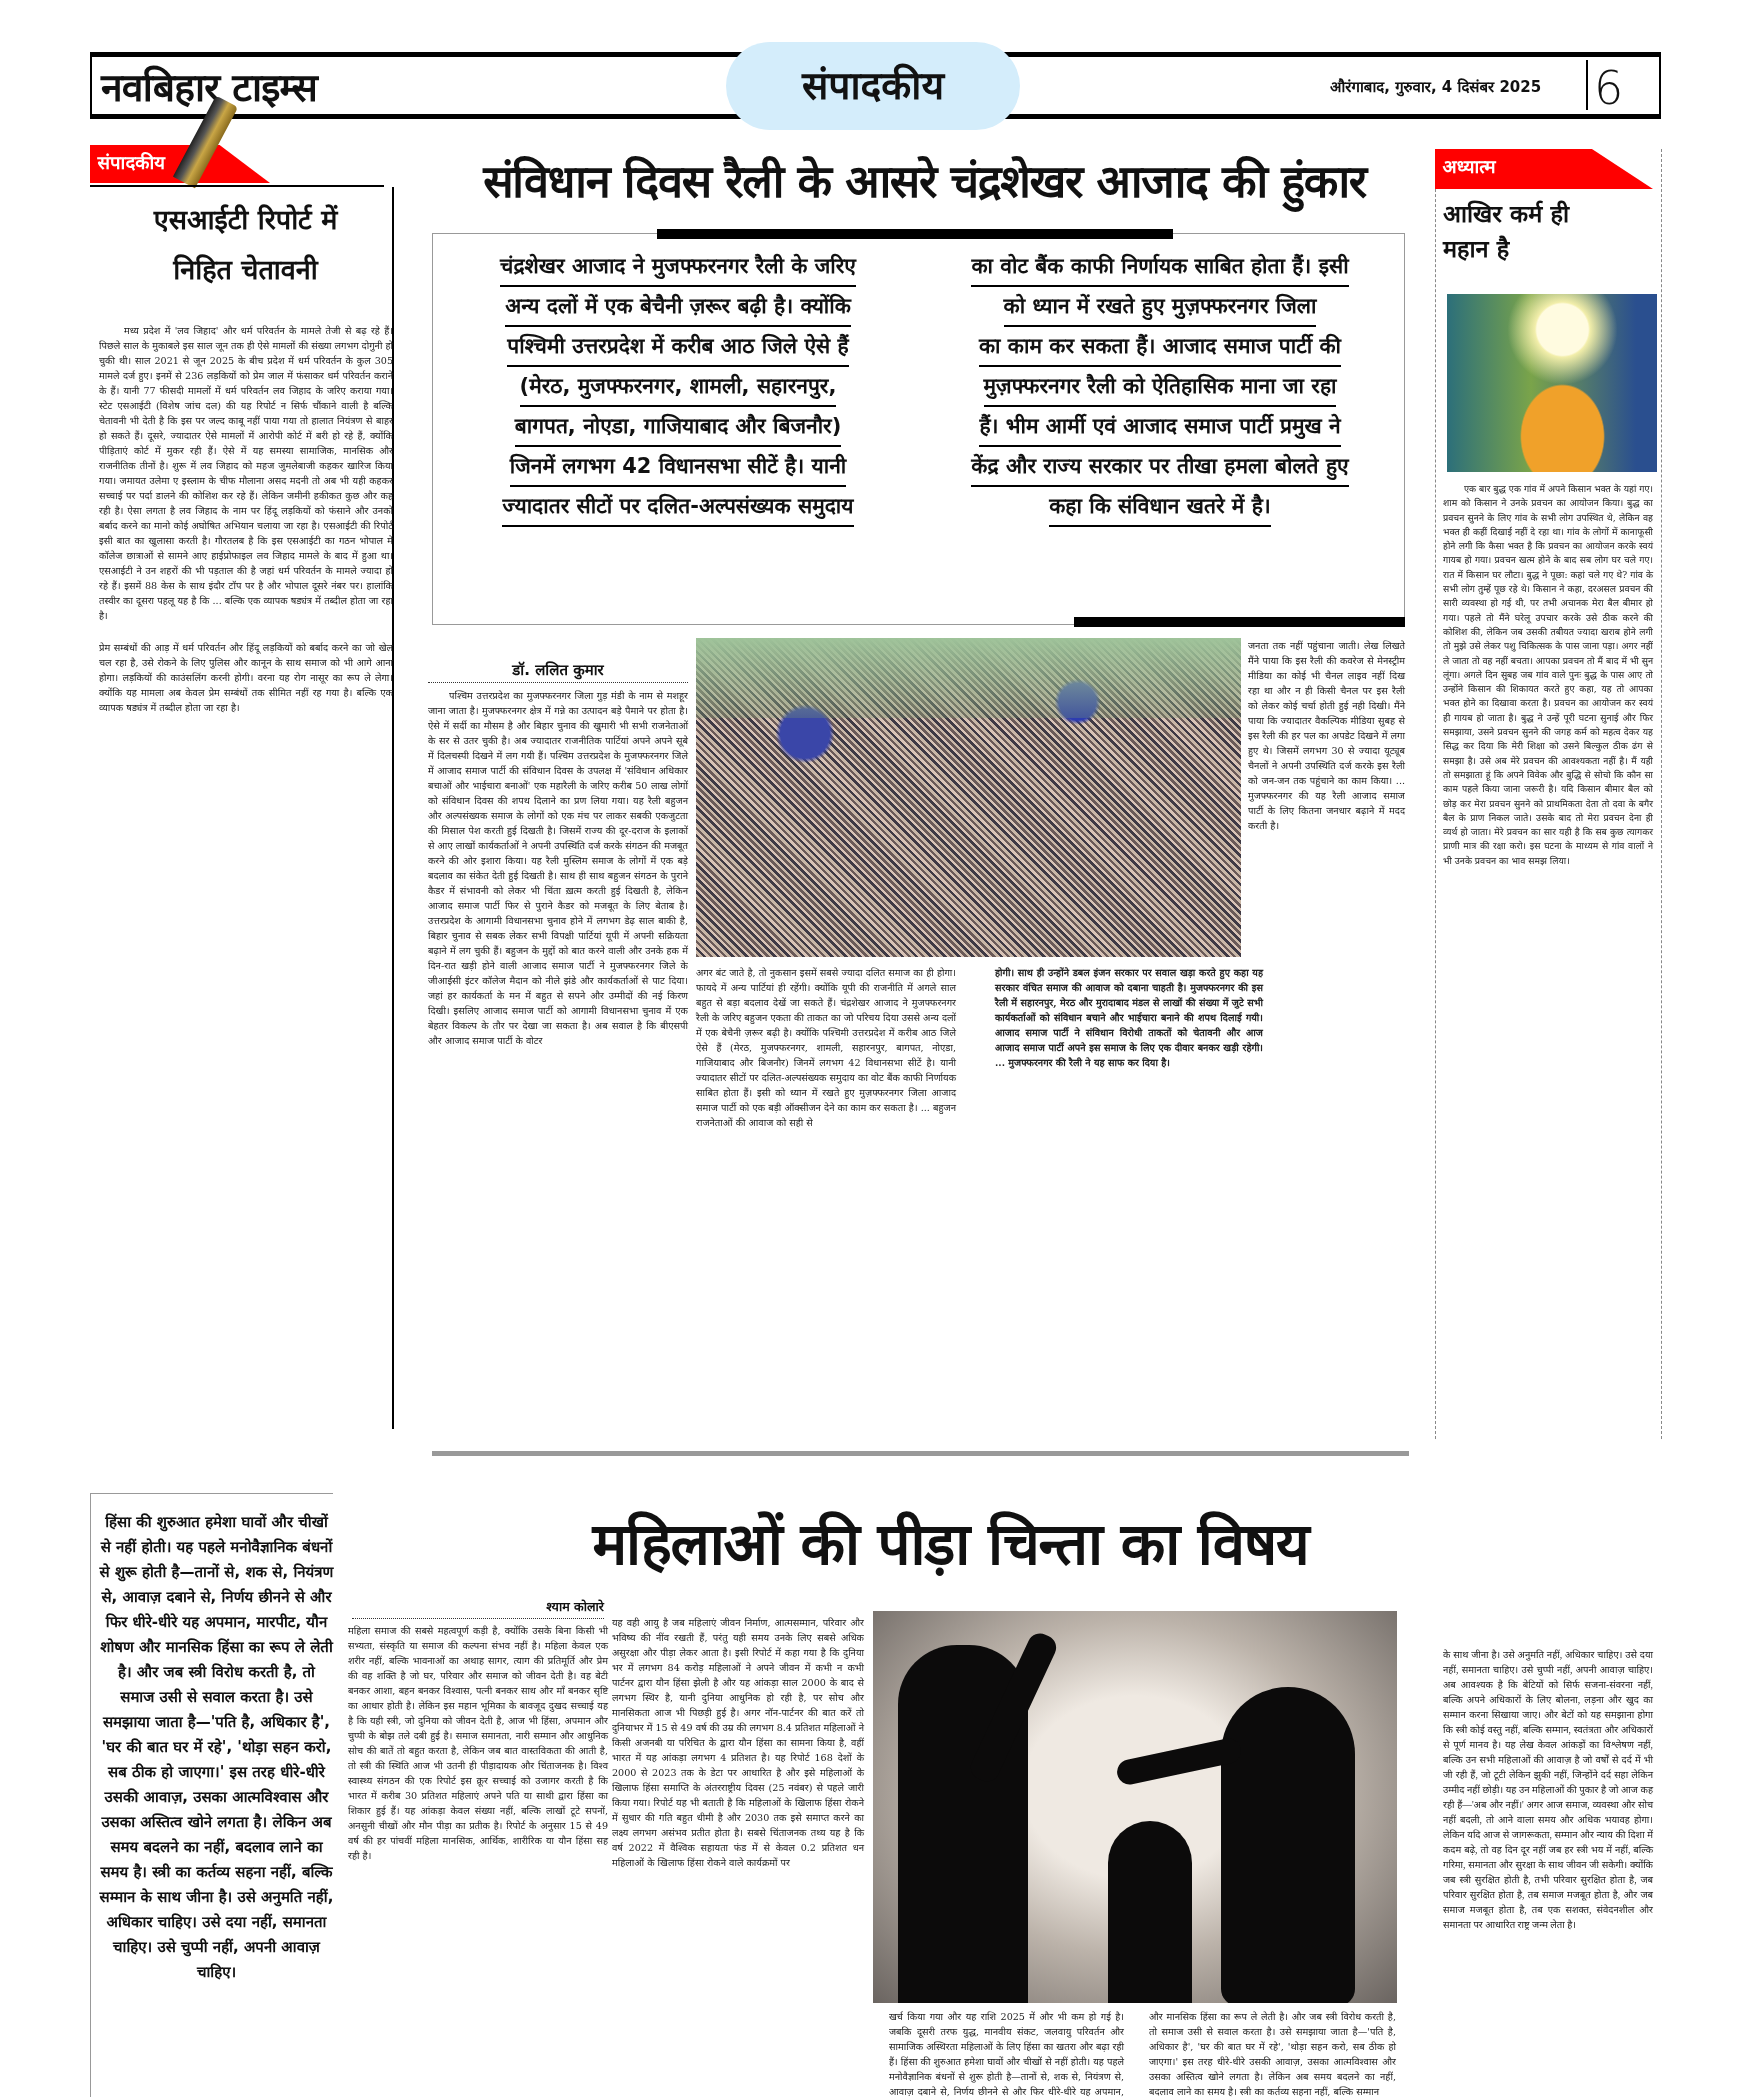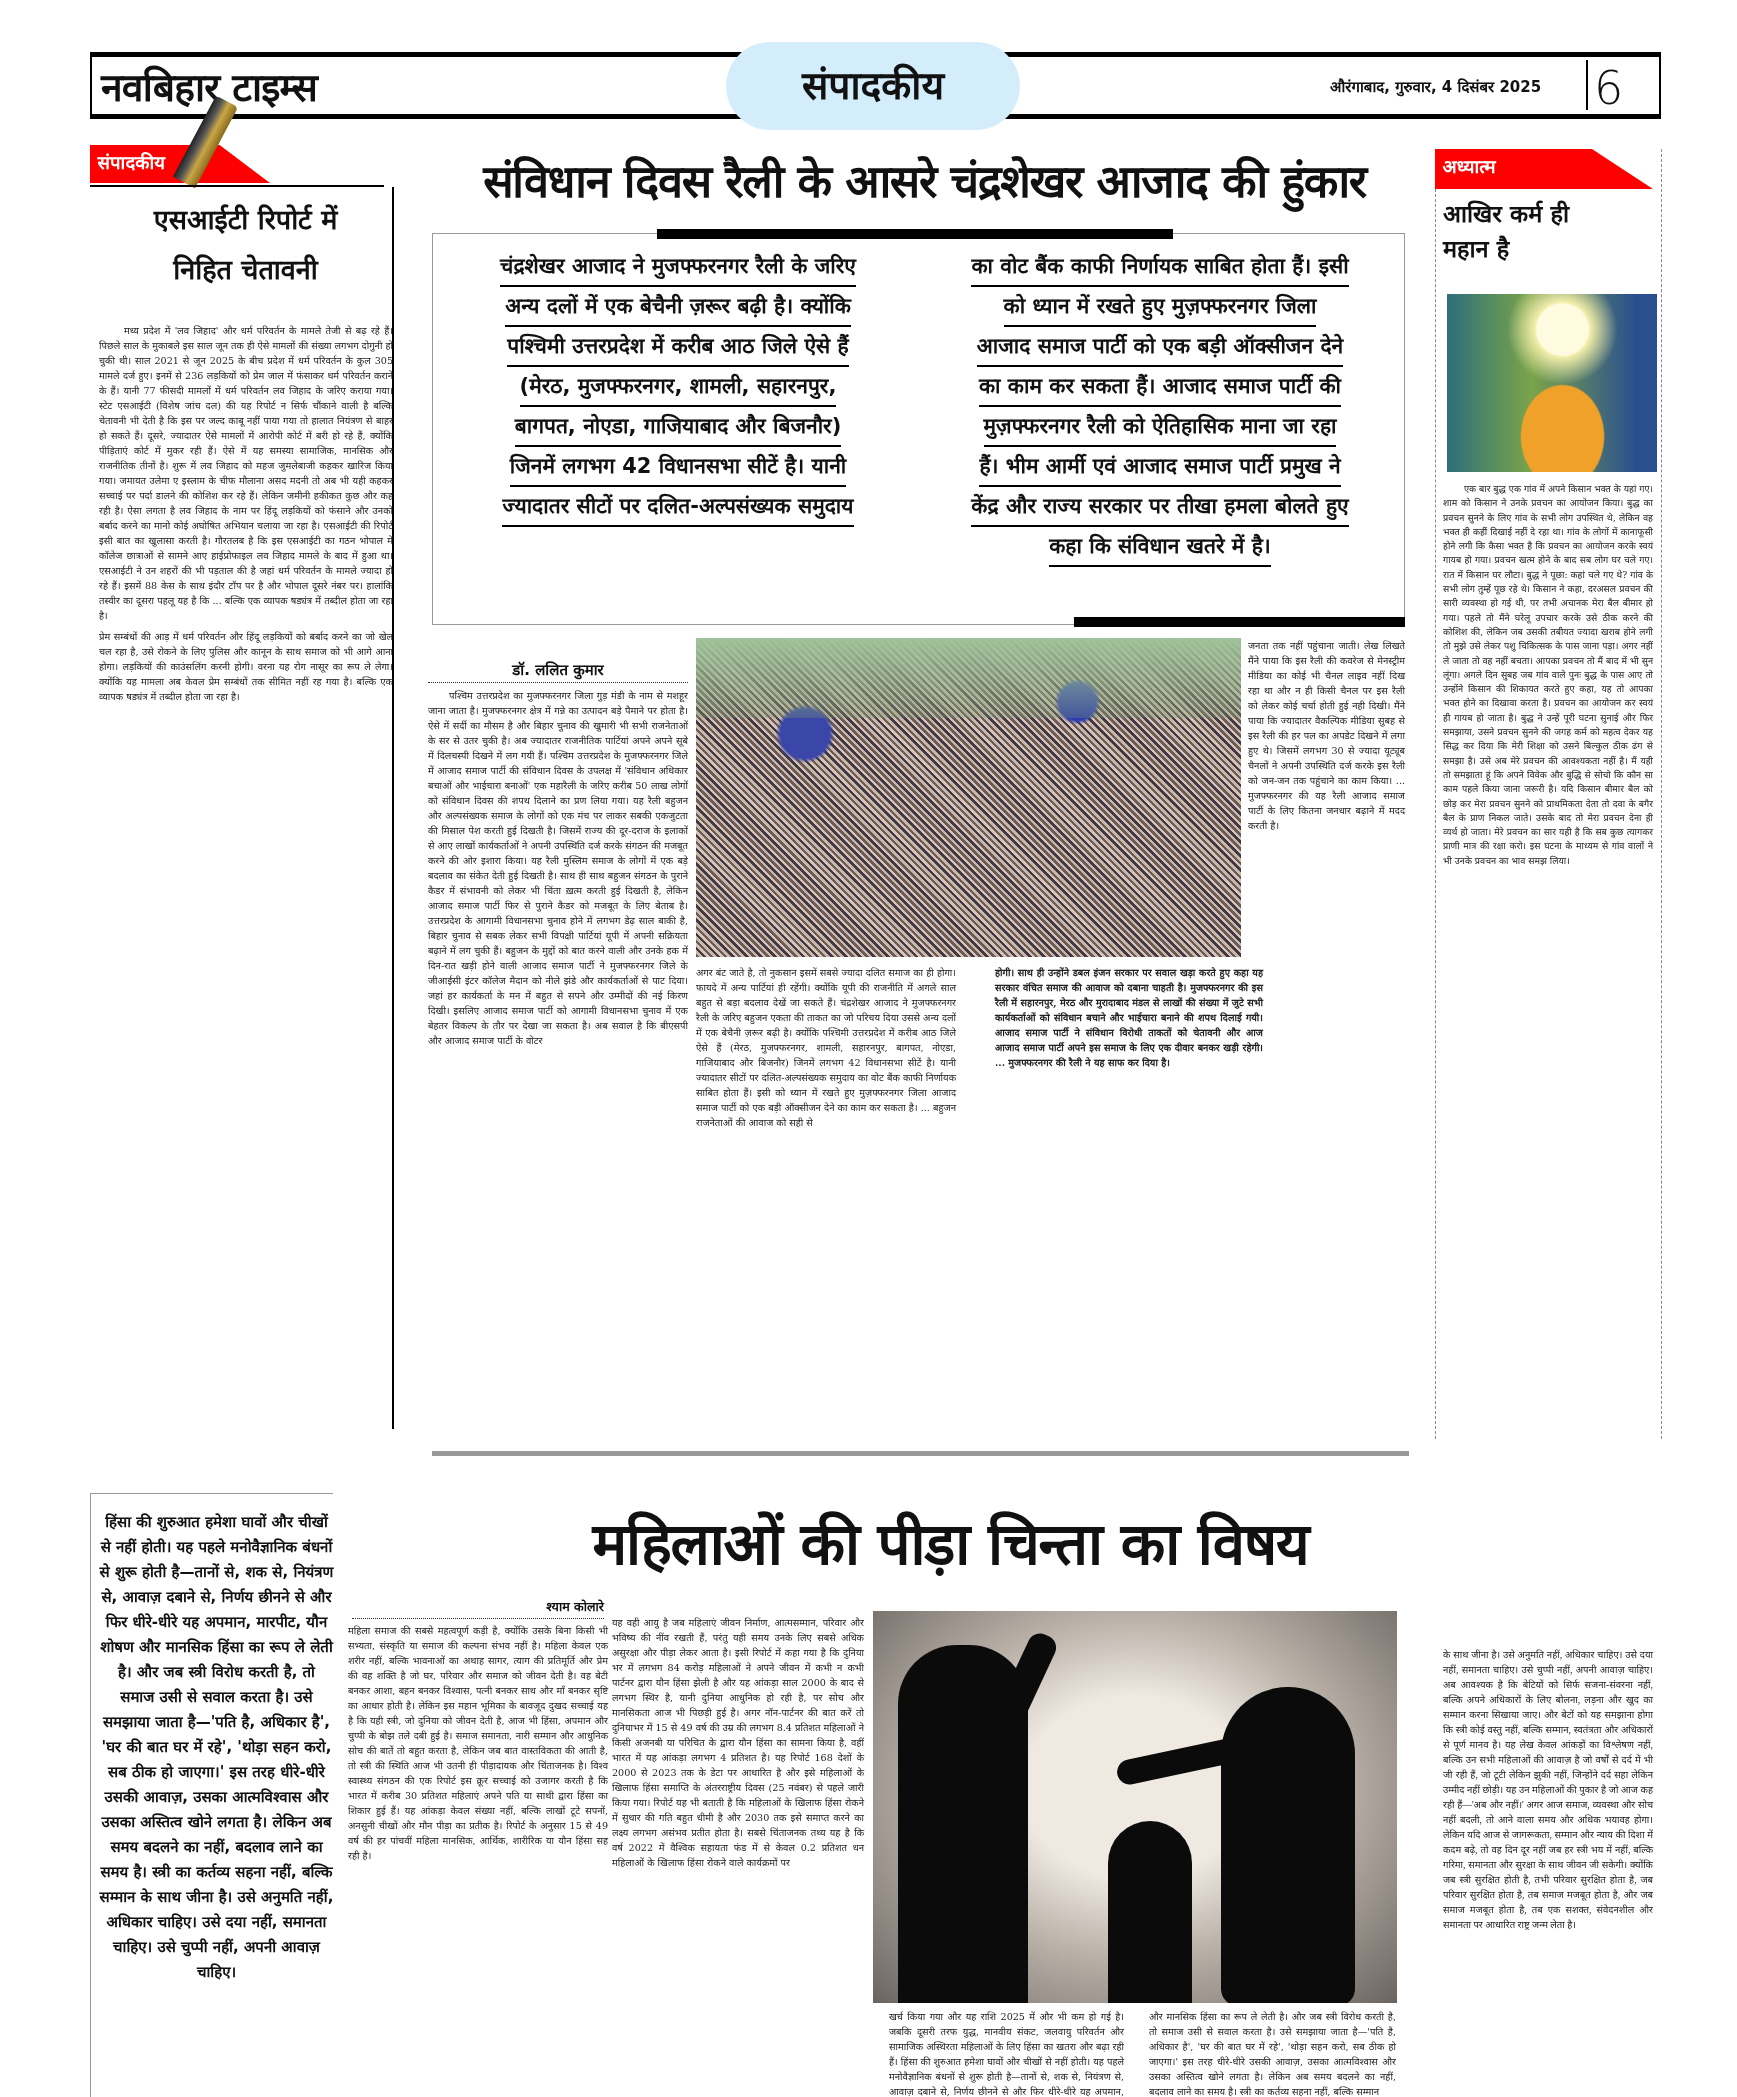--- a/index.html
+++ b/index.html
@@ -98,39 +98,38 @@
 <div class="abs tag-red tag-editorial">संपादकीय</div>
 <div class="abs pen-icon"></div>
 <div class="abs" style="left:90px;top:185px;width:294px;height:1.7px;background:#000;"></div>
 <div class="abs col-divider" style="left:392px;top:187px;height:1242px;"></div>
 <div class="abs ed-title">
   <div>एसआईटी रिपोर्ट में</div>
   <div>निहित चेतावनी</div>
 </div>
 <div class="abs body-text ed-body">
   <p style="text-indent:25px;">मध्य प्रदेश में 'लव जिहाद' और धर्म परिवर्तन के मामले तेजी से बढ़ रहे हैं। पिछले साल के मुकाबले इस साल जून तक ही ऐसे मामलों की संख्या लगभग दोगुनी हो चुकी थी। साल 2021 से जून 2025 के बीच प्रदेश में धर्म परिवर्तन के कुल 305 मामले दर्ज हुए। इनमें से 236 लड़कियों को प्रेम जाल में फंसाकर धर्म परिवर्तन कराने के हैं। यानी 77 फीसदी मामलों में धर्म परिवर्तन लव जिहाद के जरिए कराया गया। स्टेट एसआईटी (विशेष जांच दल) की यह रिपोर्ट न सिर्फ चौंकाने वाली है बल्कि चेतावनी भी देती है कि इस पर जल्द काबू नहीं पाया गया तो हालात नियंत्रण से बाहर हो सकते हैं। दूसरे, ज्यादातर ऐसे मामलों में आरोपी कोर्ट में बरी हो रहे हैं, क्योंकि पीड़िताएं कोर्ट में मुकर रही हैं। ऐसे में यह समस्या सामाजिक, मानसिक और राजनीतिक तीनों है। शुरू में लव जिहाद को महज जुमलेबाजी कहकर खारिज किया गया। जमायत उलेमा ए इस्लाम के चीफ मौलाना असद मदनी तो अब भी यही कहकर सच्चाई पर पर्दा डालने की कोशिश कर रहे हैं। लेकिन जमीनी हकीकत कुछ और कह रही है। ऐसा लगता है लव जिहाद के नाम पर हिंदू लड़कियों को फंसाने और उनको बर्बाद करने का मानो कोई अघोषित अभियान चलाया जा रहा है। एसआईटी की रिपोर्ट इसी बात का खुलासा करती है। गौरतलब है कि इस एसआईटी का गठन भोपाल में कॉलेज छात्राओं से सामने आए हाईप्रोफाइल लव जिहाद मामले के बाद में हुआ था। एसआईटी ने उन शहरों की भी पड़ताल की है जहां धर्म परिवर्तन के मामले ज्यादा हो रहे हैं। इसमें 88 केस के साथ इंदौर टॉप पर है और भोपाल दूसरे नंबर पर। हालांकि तस्वीर का दूसरा पहलू यह है कि ... बल्कि एक व्यापक षड्यंत्र में तब्दील होता जा रहा है।</p>
-  <p style="margin-top:6px;">प्रेम सम्बंधों की आड़ में धर्म परिवर्तन और हिंदू लड़कियों को बर्बाद करने का जो खेल चल रहा है, उसे रोकने के लिए पुलिस और कानून के साथ समाज को भी आगे आना होगा। लड़कियों की काउंसलिंग करनी होगी। वरना यह रोग नासूर का रूप ले लेगा। क्योंकि यह मामला अब केवल प्रेम सम्बंधों तक सीमित नहीं रह गया है। बल्कि एक व्यापक षड्यंत्र में तब्दील होता जा रहा है।</p>
+  <p style="margin-top:17px;">प्रेम सम्बंधों की आड़ में धर्म परिवर्तन और हिंदू लड़कियों को बर्बाद करने का जो खेल चल रहा है, उसे रोकने के लिए पुलिस और कानून के साथ समाज को भी आगे आना होगा। लड़कियों की काउंसलिंग करनी होगी। वरना यह रोग नासूर का रूप ले लेगा। क्योंकि यह मामला अब केवल प्रेम सम्बंधों तक सीमित नहीं रह गया है। बल्कि एक व्यापक षड्यंत्र में तब्दील होता जा रहा है।</p>
 </div>
 
 <div class="abs headline1">संविधान दिवस रैली के आसरे चंद्रशेखर आजाद की हुंकार</div>
 <div class="abs quote-box"></div>
 <div class="abs quote-topbar"></div>
 <div class="abs quote-col quote-left">
   <span>चंद्रशेखर आजाद ने मुजफ्फरनगर रैली के जरिए</span>
   <span>अन्य दलों में एक बेचैनी ज़रूर बढ़ी है। क्योंकि</span>
   <span>पश्चिमी उत्तरप्रदेश में करीब आठ जिले ऐसे हैं</span>
   <span>(मेरठ, मुजफ्फरनगर, शामली, सहारनपुर,</span>
   <span>बागपत, नोएडा, गाजियाबाद और बिजनौर)</span>
   <span>जिनमें लगभग 42 विधानसभा सीटें है। यानी</span>
   <span>ज्यादातर सीटों पर दलित-अल्पसंख्यक समुदाय</span>
 </div>
 <div class="abs quote-col quote-right">
   <span>का वोट बैंक काफी निर्णायक साबित होता हैं। इसी</span>
   <span>को ध्यान में रखते हुए मुज़फ्फरनगर जिला</span>
-  <span>आजाद समाज पार्टी को एक बड़ी ऑक्सीजन देने</span>
   <span>का काम कर सकता हैं। आजाद समाज पार्टी की</span>
   <span>मुज़फ्फरनगर रैली को ऐतिहासिक माना जा रहा</span>
   <span>हैं। भीम आर्मी एवं आजाद समाज पार्टी प्रमुख ने</span>
   <span>केंद्र और राज्य सरकार पर तीखा हमला बोलते हुए</span>
   <span>कहा कि संविधान खतरे में है।</span>
 </div>
 <div class="abs quote-bottombar"></div>
 
 <div class="abs byline byline1">डॉ. ललित कुमार</div>
 <div class="abs body-text a1-col1" style="text-indent:21px;">पश्चिम उत्तरप्रदेश का मुजफ्फरनगर जिला गुड़ मंडी के नाम से मशहूर जाना जाता है। मुजफ्फरनगर क्षेत्र में गन्ने का उत्पादन बड़े पैमाने पर होता है। ऐसे में सर्दी का मौसम है और बिहार चुनाव की खुमारी भी सभी राजनेताओं के सर से उतर चुकी है। अब ज्यादातर राजनीतिक पार्टियां अपने अपने सूबे में दिलचस्पी दिखने में लग गयी हैं। पश्चिम उत्तरप्रदेश के मुजफ्फरनगर जिले में आजाद समाज पार्टी की संविधान दिवस के उपलक्ष में 'संविधान अधिकार बचाओं और भाईचारा बनाओं' एक महारैली के जरिए करीब 50 लाख लोगों को संविधान दिवस की शपथ दिलाने का प्रण लिया गया। यह रैली बहुजन और अल्पसंख्यक समाज के लोगों को एक मंच पर लाकर सबकी एकजुटता की मिसाल पेश करती हुई दिखती है। जिसमें राज्य की दूर-दराज के इलाकों से आए लाखों कार्यकर्ताओं ने अपनी उपस्थिति दर्ज करके संगठन की मजबूत करने की ओर इशारा किया। यह रैली मुस्लिम समाज के लोगों में एक बड़े बदलाव का संकेत देती हुई दिखती है। साथ ही साथ बहुजन संगठन के पुराने कैडर में संभावनी को लेकर भी चिंता ख़त्म करती हुई दिखती है, लेकिन आजाद समाज पार्टी फिर से पुराने कैडर को मजबूत के लिए बेताब है। उत्तरप्रदेश के आगामी विधानसभा चुनाव होने में लगभग डेढ़ साल बाकी है, बिहार चुनाव से सबक लेकर सभी विपक्षी पार्टियां यूपी में अपनी सक्रियता बढ़ाने में लग चुकी हैं। बहुजन के मुद्दों को बात करने वाली और उनके हक में दिन-रात खड़ी होने वाली आजाद समाज पार्टी ने मुजफ्फरनगर जिले के जीआईसी इंटर कॉलेज मैदान को नीले झंडे और कार्यकर्ताओं से पाट दिया। जहां हर कार्यकर्ता के मन में बहुत से सपने और उम्मीदों की नई किरण दिखी। इसलिए आजाद समाज पार्टी को आगामी विधानसभा चुनाव में एक बेहतर विकल्प के तौर पर देखा जा सकता है। अब सवाल है कि बीएसपी और आजाद समाज पार्टी के वोटर</div>

